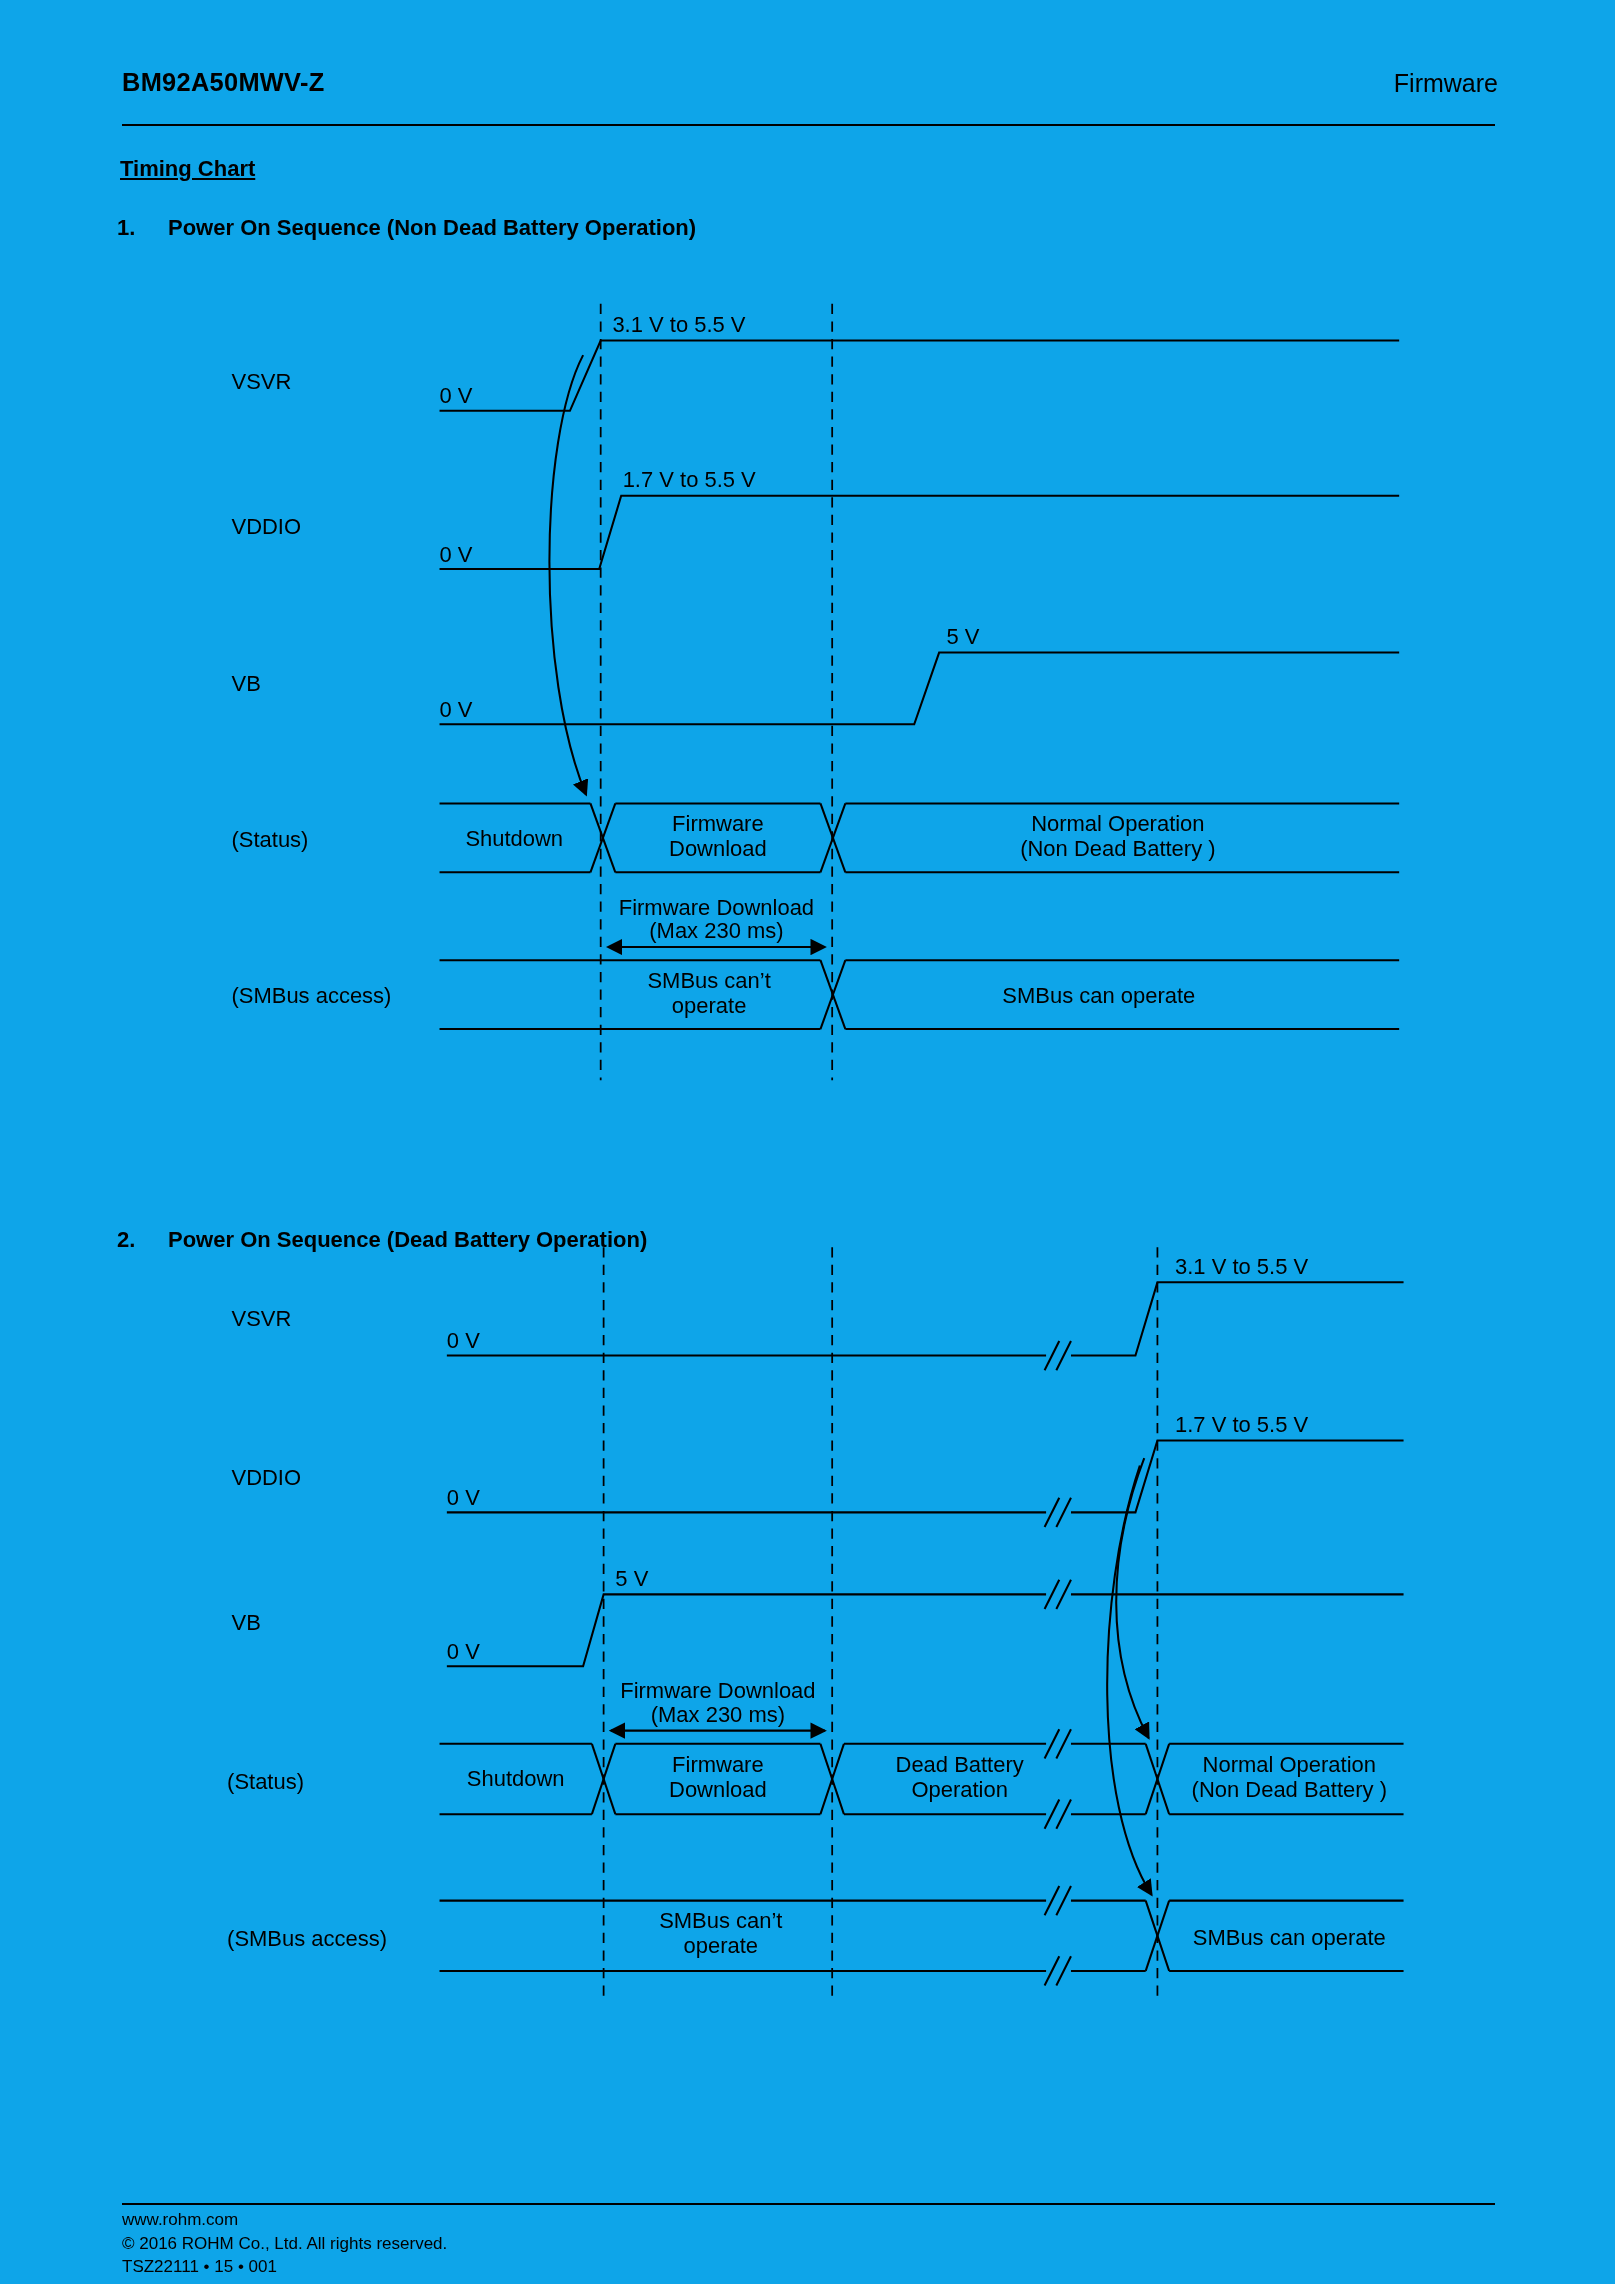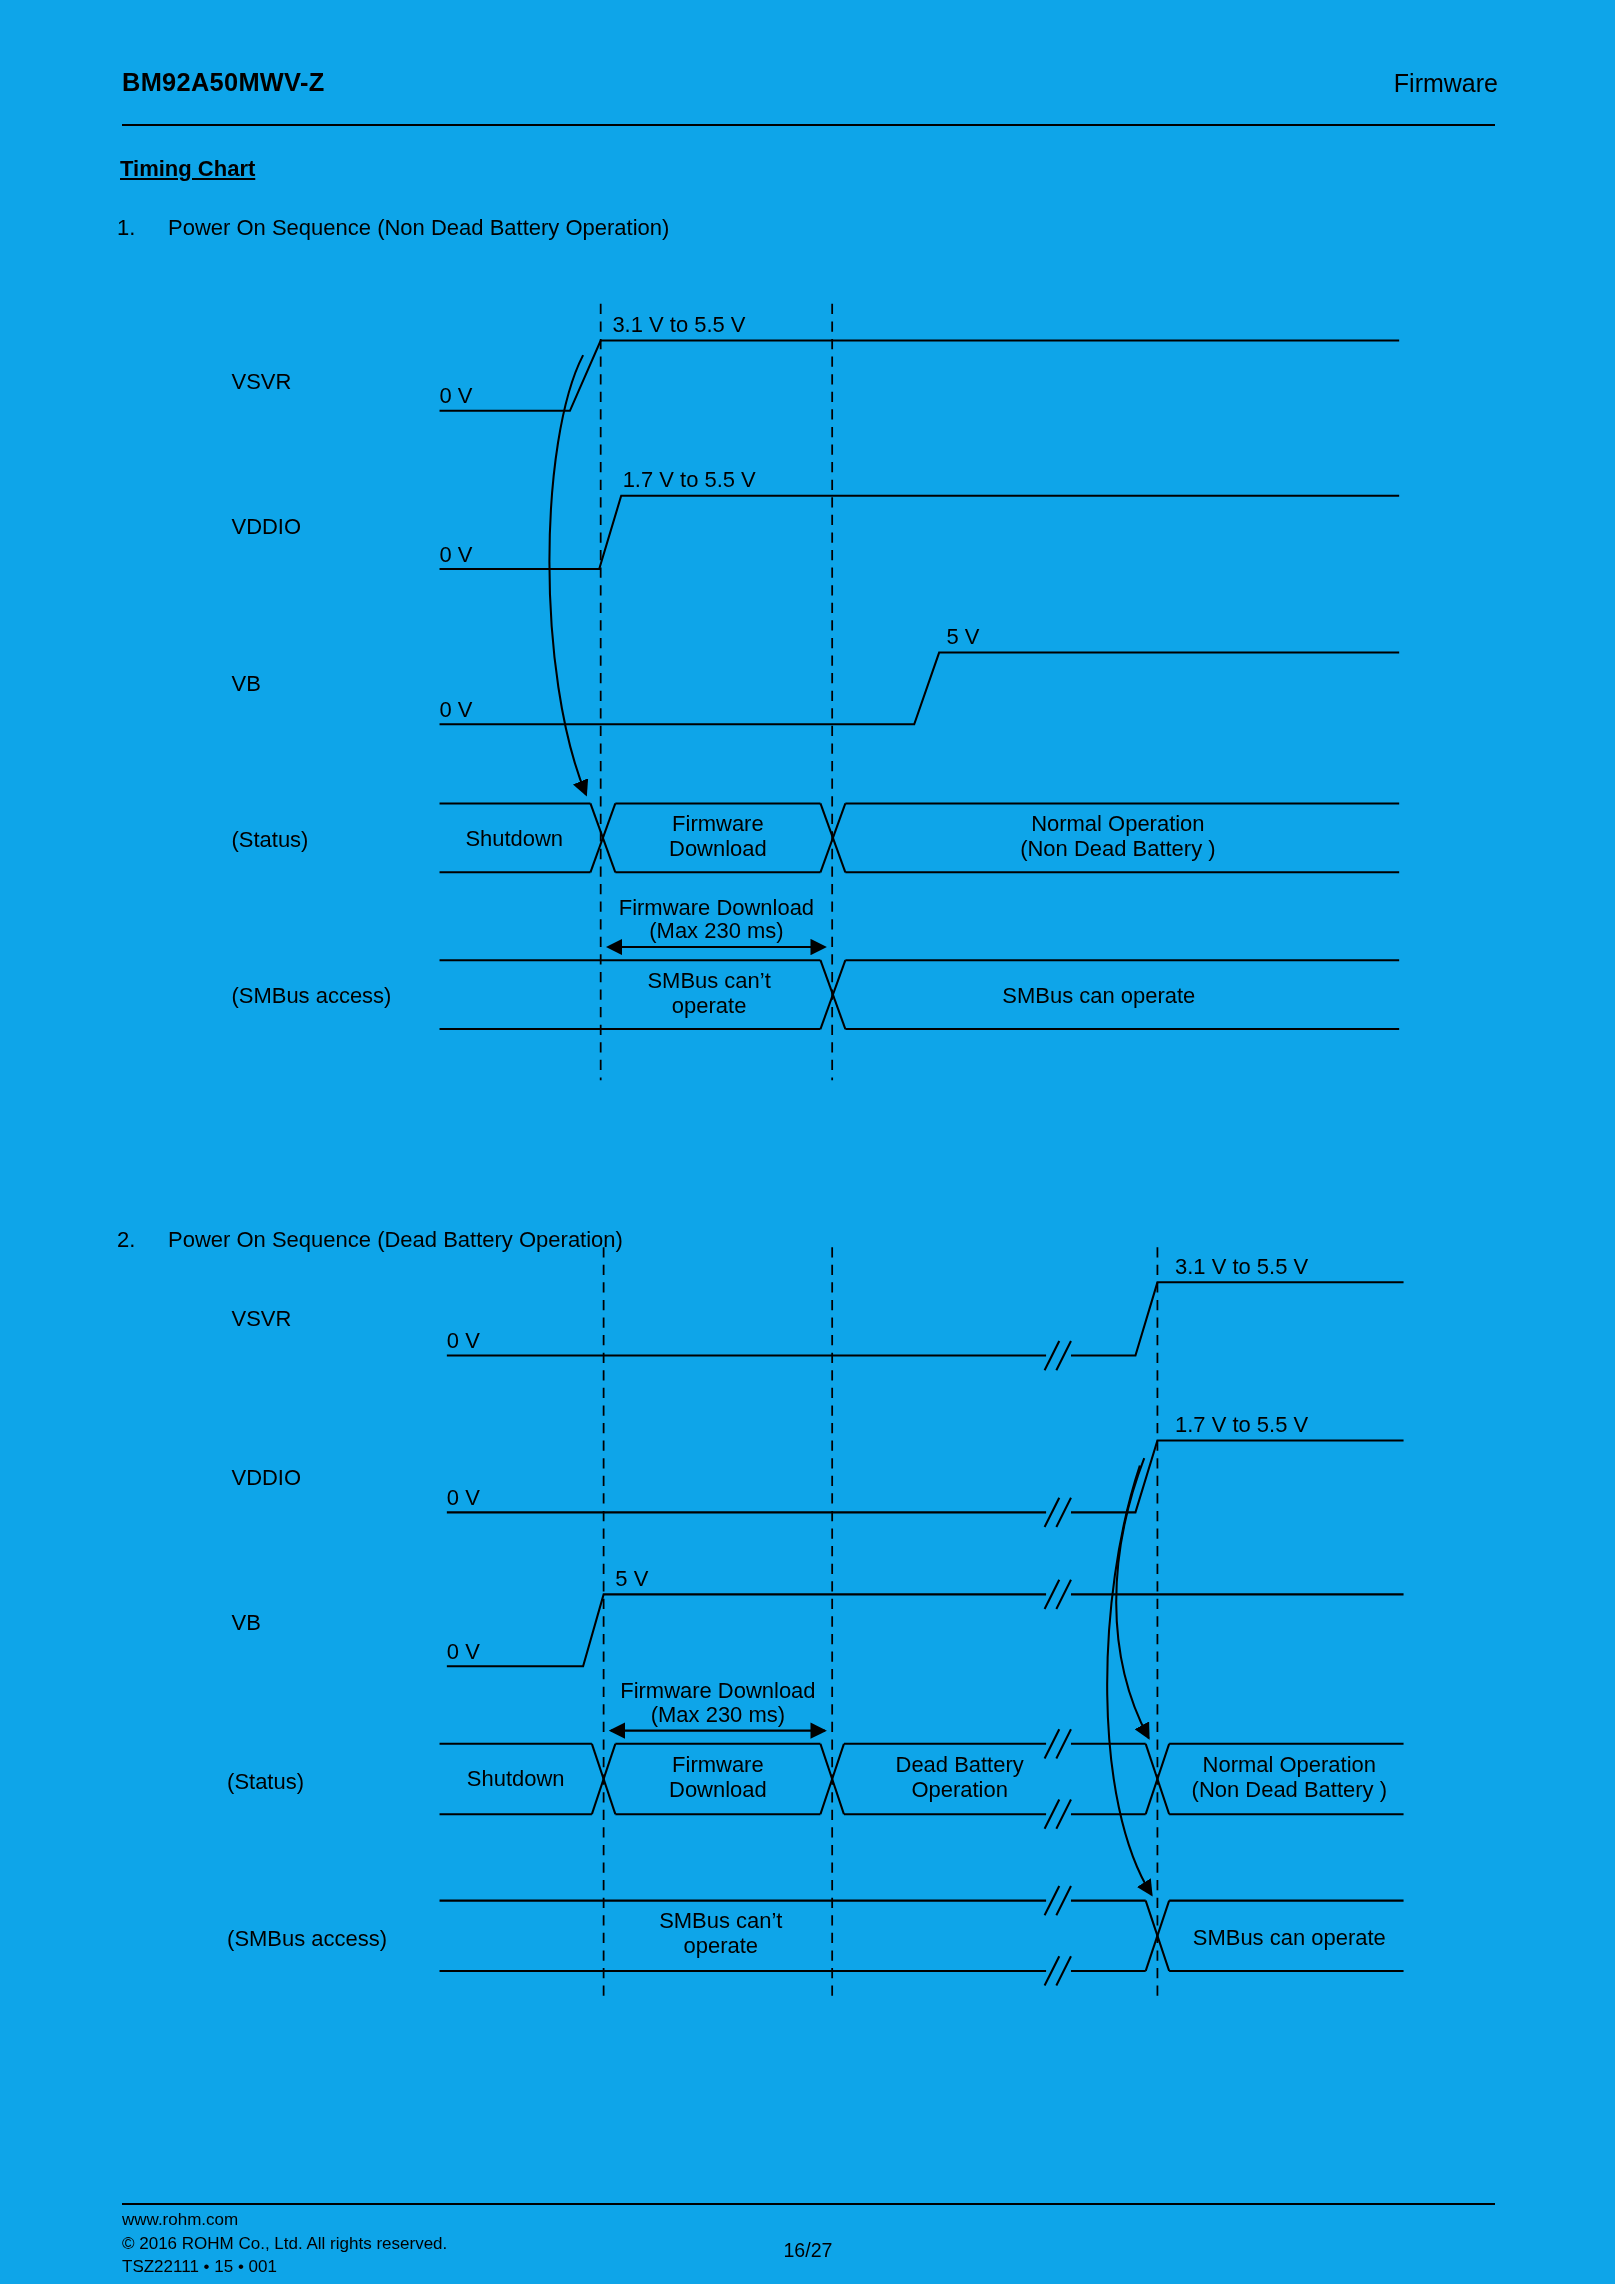--- a/index.html
+++ b/index.html
@@ -6,21 +6,21 @@
   html,body { background:#ffffff; }
   body { font-family:"Liberation Sans", sans-serif; color:#000; }
   .page { position:relative; width:1616px; height:2284px; background:#0ea5e9; overflow:hidden; }
   .abs { position:absolute; }
 
   .part-number { font-size:25.4px; font-weight:700; letter-spacing:0.3px; }
   .doc-type   { font-size:25px; font-weight:400; text-align:right; }
   .rule       { background:#000; height:2px; }
 
   .h-timing   { font-size:22px; font-weight:700; }
-  .section-heading { font-size:22px; font-weight:400; white-space:nowrap; }
+  .section-heading { font-size:22px; font-weight:700; white-space:nowrap; }
   .sec-num { display:inline-block; width:51px; }
 
   svg text { font-family:"Liberation Sans", sans-serif; font-size:15px; fill:#000; }
   svg text.mid { text-anchor:middle; }
   .sig line, .sig polyline, .sig path { stroke:#000; stroke-width:1.4; fill:none; }
   .sig .dash { stroke-width:1.2; stroke-dasharray:7 5; }
 
   .footer-left   { font-size:17px; line-height:23.5px; }
   .footer-center { font-size:19.6px; text-align:center; }
   .footer-right  { font-size:19.6px; font-weight:700; line-height:29px; text-align:right; }
@@ -224,17 +224,16 @@
   </svg>
 
   <div class="abs rule" style="left:122px; top:2203px; width:1373px;"></div>
 
   <div class="abs footer-left" style="left:122px; top:2208px;">
     <div>www.rohm.com</div>
     <div>© 2016 ROHM Co., Ltd. All rights reserved.</div>
     <div>TSZ22111 • 15 • 001</div>
   </div>
 
-  <div class="abs footer-center" style="left:0; top:2239px; width:1616px;">16/27</div>
 
 
 </div>
 
 
 </body></html>

